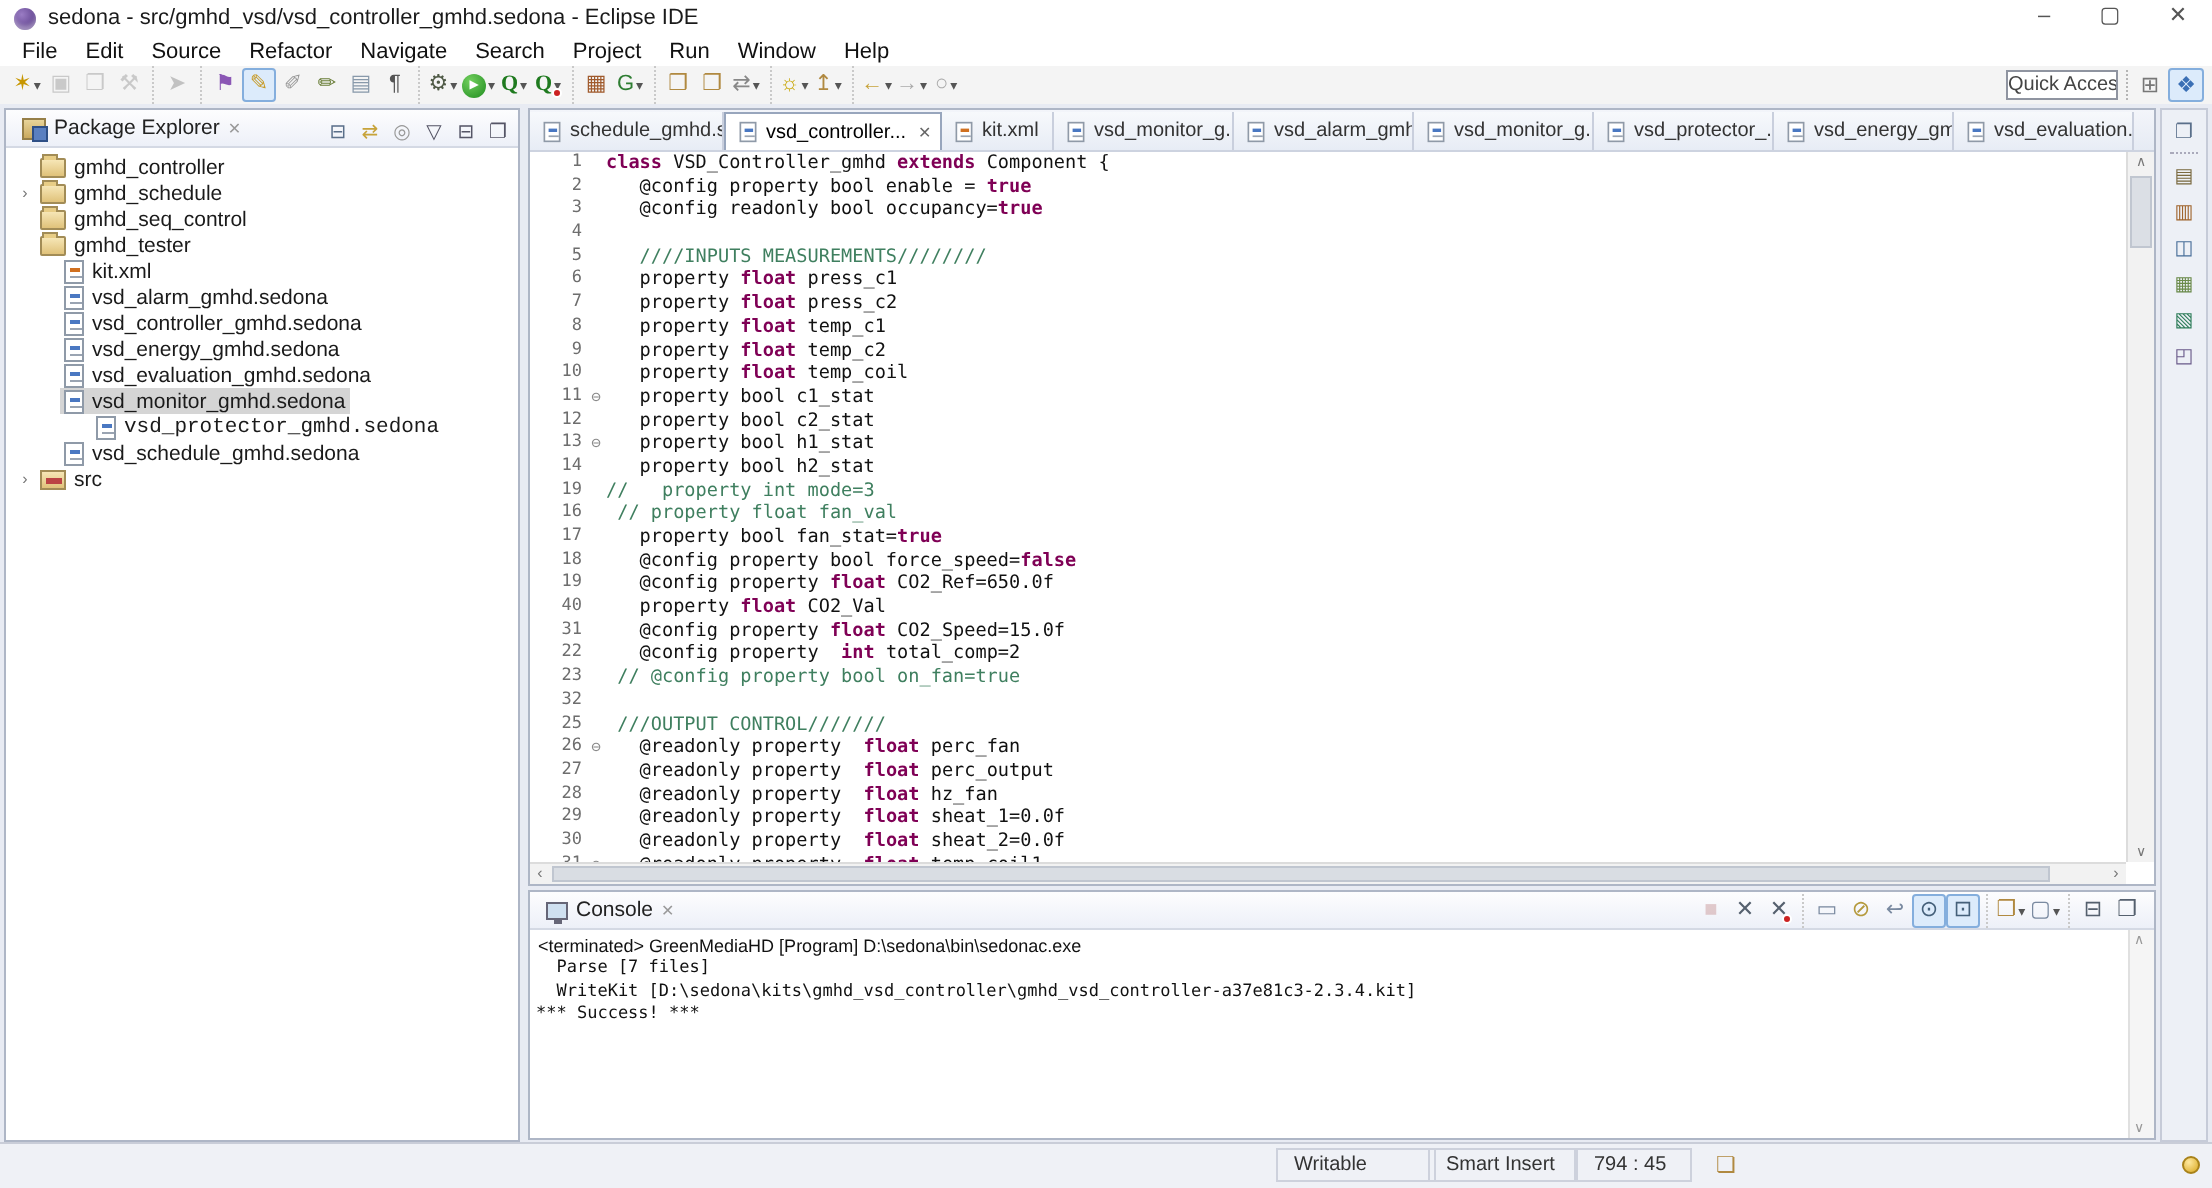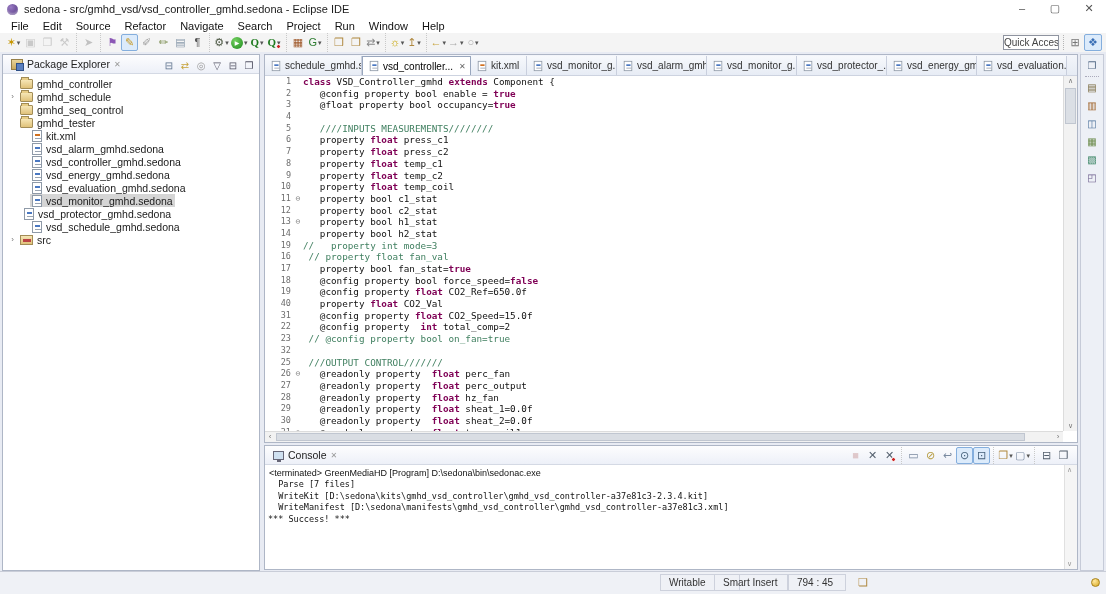--- a/index.html
+++ b/index.html
@@ -338,21 +338,21 @@
           <span class="t-label">vsd_evaluation_gmhd.sedona</span>
         </span>
       </div>
       <div class="tree-row sel" style="padding-left: 16px;">
         <span class="exp"></span>
         <span class="selbox">
           <span class="ic-file"></span>
           <span class="t-label">vsd_monitor_gmhd.sedona</span>
         </span>
       </div>
-      <div class="tree-row" style="padding-left: 8px;">
+      <div class="tree-row" style="padding-left: 32px; font-family: Liberation Mono, monospace;">
         <span class="exp"></span>
         <span class="selbox">
           <span class="ic-file"></span>
           <span class="t-label">vsd_protector_gmhd.sedona</span>
         </span>
       </div>
       <div class="tree-row" style="padding-left: 16px;">
         <span class="exp"></span>
         <span class="selbox">
           <span class="ic-file"></span>
@@ -405,21 +405,21 @@
         <span>vsd_energy_gm...</span>
       </div>
       <div class="etab">
         <span class="ic-file"></span>
         <span>vsd_evaluation...</span>
       </div>
     </div>
   <div id="code-area">
       <div class="cl"><span class="ln">1</span><span class="fold"></span><span><span class="k">class </span><span class="p">VSD_Controller_gmhd </span><span class="k">extends </span><span class="p">Component {</span></span></div>
       <div class="cl"><span class="ln">2</span><span class="fold"></span><span><span class="p">   @config property bool enable = </span><span class="k">true</span></span></div>
-      <div class="cl"><span class="ln">3</span><span class="fold"></span><span><span class="p">   @float property bool occupancy=</span><span class="k">true</span></span></div>
+      <div class="cl"><span class="ln">3</span><span class="fold"></span><span><span class="p">   @config readonly bool occupancy=</span><span class="k">true</span></span></div>
       <div class="cl"><span class="ln">4</span><span class="fold"></span><span></span></div>
       <div class="cl"><span class="ln">5</span><span class="fold"></span><span><span class="c">   ////INPUTS MEASUREMENTS////////</span></span></div>
       <div class="cl"><span class="ln">6</span><span class="fold"></span><span><span class="p">   property </span><span class="k">float</span><span class="p"> press_c1</span></span></div>
       <div class="cl"><span class="ln">7</span><span class="fold"></span><span><span class="p">   property </span><span class="k">float</span><span class="p"> press_c2</span></span></div>
       <div class="cl"><span class="ln">8</span><span class="fold"></span><span><span class="p">   property </span><span class="k">float</span><span class="p"> temp_c1</span></span></div>
       <div class="cl"><span class="ln">9</span><span class="fold"></span><span><span class="p">   property </span><span class="k">float</span><span class="p"> temp_c2</span></span></div>
       <div class="cl"><span class="ln">10</span><span class="fold"></span><span><span class="p">   property </span><span class="k">float</span><span class="p"> temp_coil</span></span></div>
       <div class="cl"><span class="ln">11</span><span class="fold">⊖</span><span><span class="p">   property bool c1_stat</span></span></div>
       <div class="cl"><span class="ln">12</span><span class="fold"></span><span><span class="p">   property bool c2_stat</span></span></div>
       <div class="cl"><span class="ln">13</span><span class="fold">⊖</span><span><span class="p">   property bool h1_stat</span></span></div>
@@ -516,26 +516,26 @@
           <span class="tb-btn">
             <span class="g" style="color: rgb(85, 96, 110);">⊟</span>
           </span>
           <span class="tb-btn">
             <span class="g" style="color: rgb(85, 96, 110);">❐</span>
           </span>
         </span>
       </div>
   </div>
   <div id="con-header">&lt;terminated&gt; GreenMediaHD [Program] D:\sedona\bin\sedonac.exe</div>
-  <div id="con-body"><div>  Parse [7 files]</div><div>  WriteKit [D:\sedona\kits\gmhd_vsd_controller\gmhd_vsd_controller-a37e81c3-2.3.4.kit]</div><div>  WriteManifest [D:\sedona\manifests\gmhd_vsd_controller\gmhd_vsd_controller-a37e81c3.xml]</div><div>*** Success! ***</div></div>
+  <div id="con-body"><div>  Parse [7 files]</div><div>  WriteKit [D:\sedona\kits\gmhd_vsd_controller\gmhd_vsd_controller-a37e81c3-2.3.4.kit]</div><div>*** Success! ***</div></div>
   <div class="con-vscroll">
     <span class="arr abs" style="top:1px;left:2px;font-size:7px;color:#999">∧</span>
     <span class="arr abs" style="bottom:1px;left:2px;font-size:7px;color:#999">∨</span>
   </div>
 </div>
 
 <div class="abs" id="statusbar">
-  <span class="sb-cell" style="left:660px;width:80px">Writable</span>
+  <span class="sb-cell" style="left:638px;width:80px">Writable</span>
   <span class="sb-cell" style="left:714px;width:74px">Smart Insert</span>
   <span class="sb-cell" style="left:788px;width:58px">794 : 45</span>
   <span class="sb-ico" style="left:858px;color:#b08940">❏</span>
   <span class="bulb" style="left:1091px;top:6px"></span>
 </div>
 
 </body></html>

